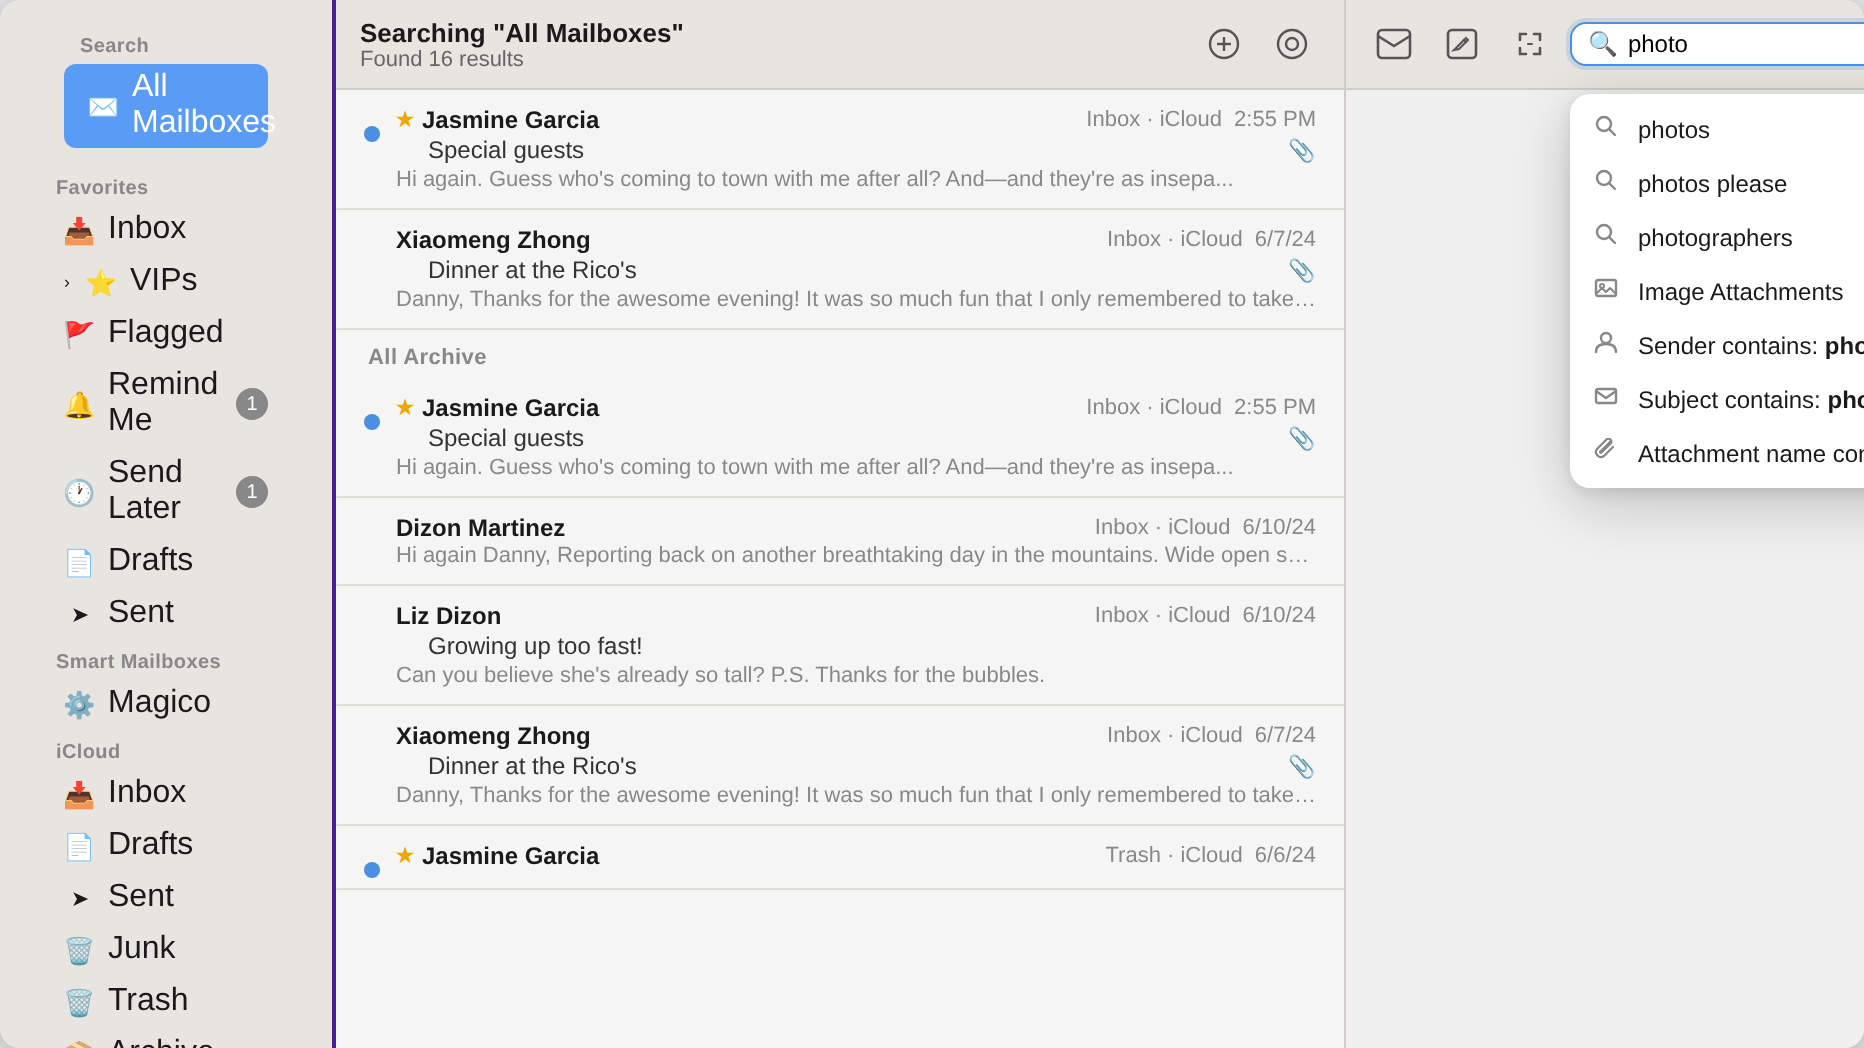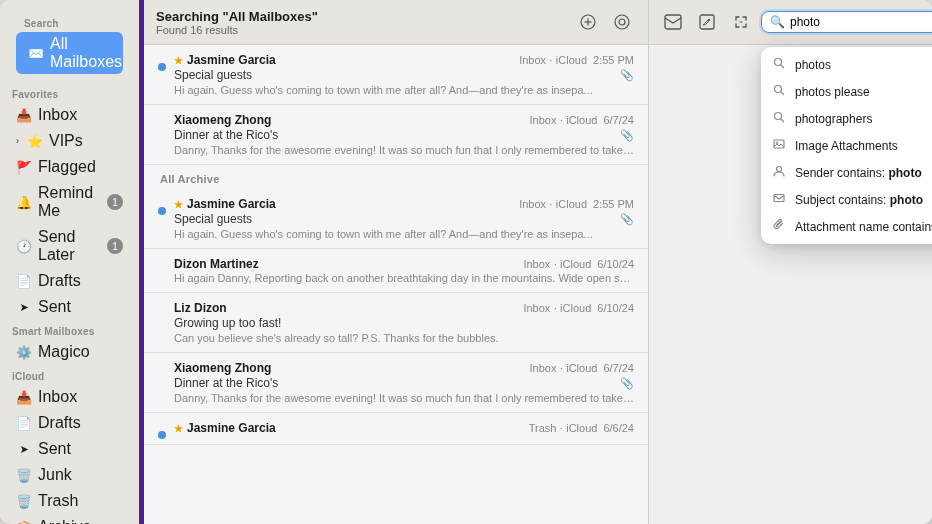--- a/index.html
+++ b/index.html
@@ -8,27 +8,27 @@
       font-size: 12px;
       background: #e8e8e8;
       display: flex;
       width: 932px;
       height: 524px;
       overflow: hidden;
     }
 
     
     .sidebar {
-      width: 144px;
+      width: 168px;
       background: #e8e4e0;
       display: flex;
       flex-direction: column;
       height: 100%;
-      padding: 8px 0;
-      border-right: 5px solid #4c1d95;
+      padding: 8px 16px;
+      border-right: 2px solid #4c1d95;
       flex-shrink: 0;
     }
     .sidebar-search-section {
       padding: 4px 12px 8px 12px;
     }
     .sidebar-section-label {
       font-size: 10px;
       font-weight: 600;
       color: #888;
       padding: 6px 12px 2px 12px;
@@ -269,20 +269,21 @@
       display: flex;
       align-items: flex-end;
       gap: 6px;
       color: #888;
       font-size: 11px;
     }
     .email-subject {
       font-size: 12px;
       color: #333;
       margin-bottom: 1px;
+      margin-left: 16px;
     }
     .email-preview {
       font-size: 11px;
       color: #888;
       white-space: nowrap;
       overflow: hidden;
       text-overflow: ellipsis;
       max-width: 460px;
     }
     .attachment-icon { font-size: 11px; }

